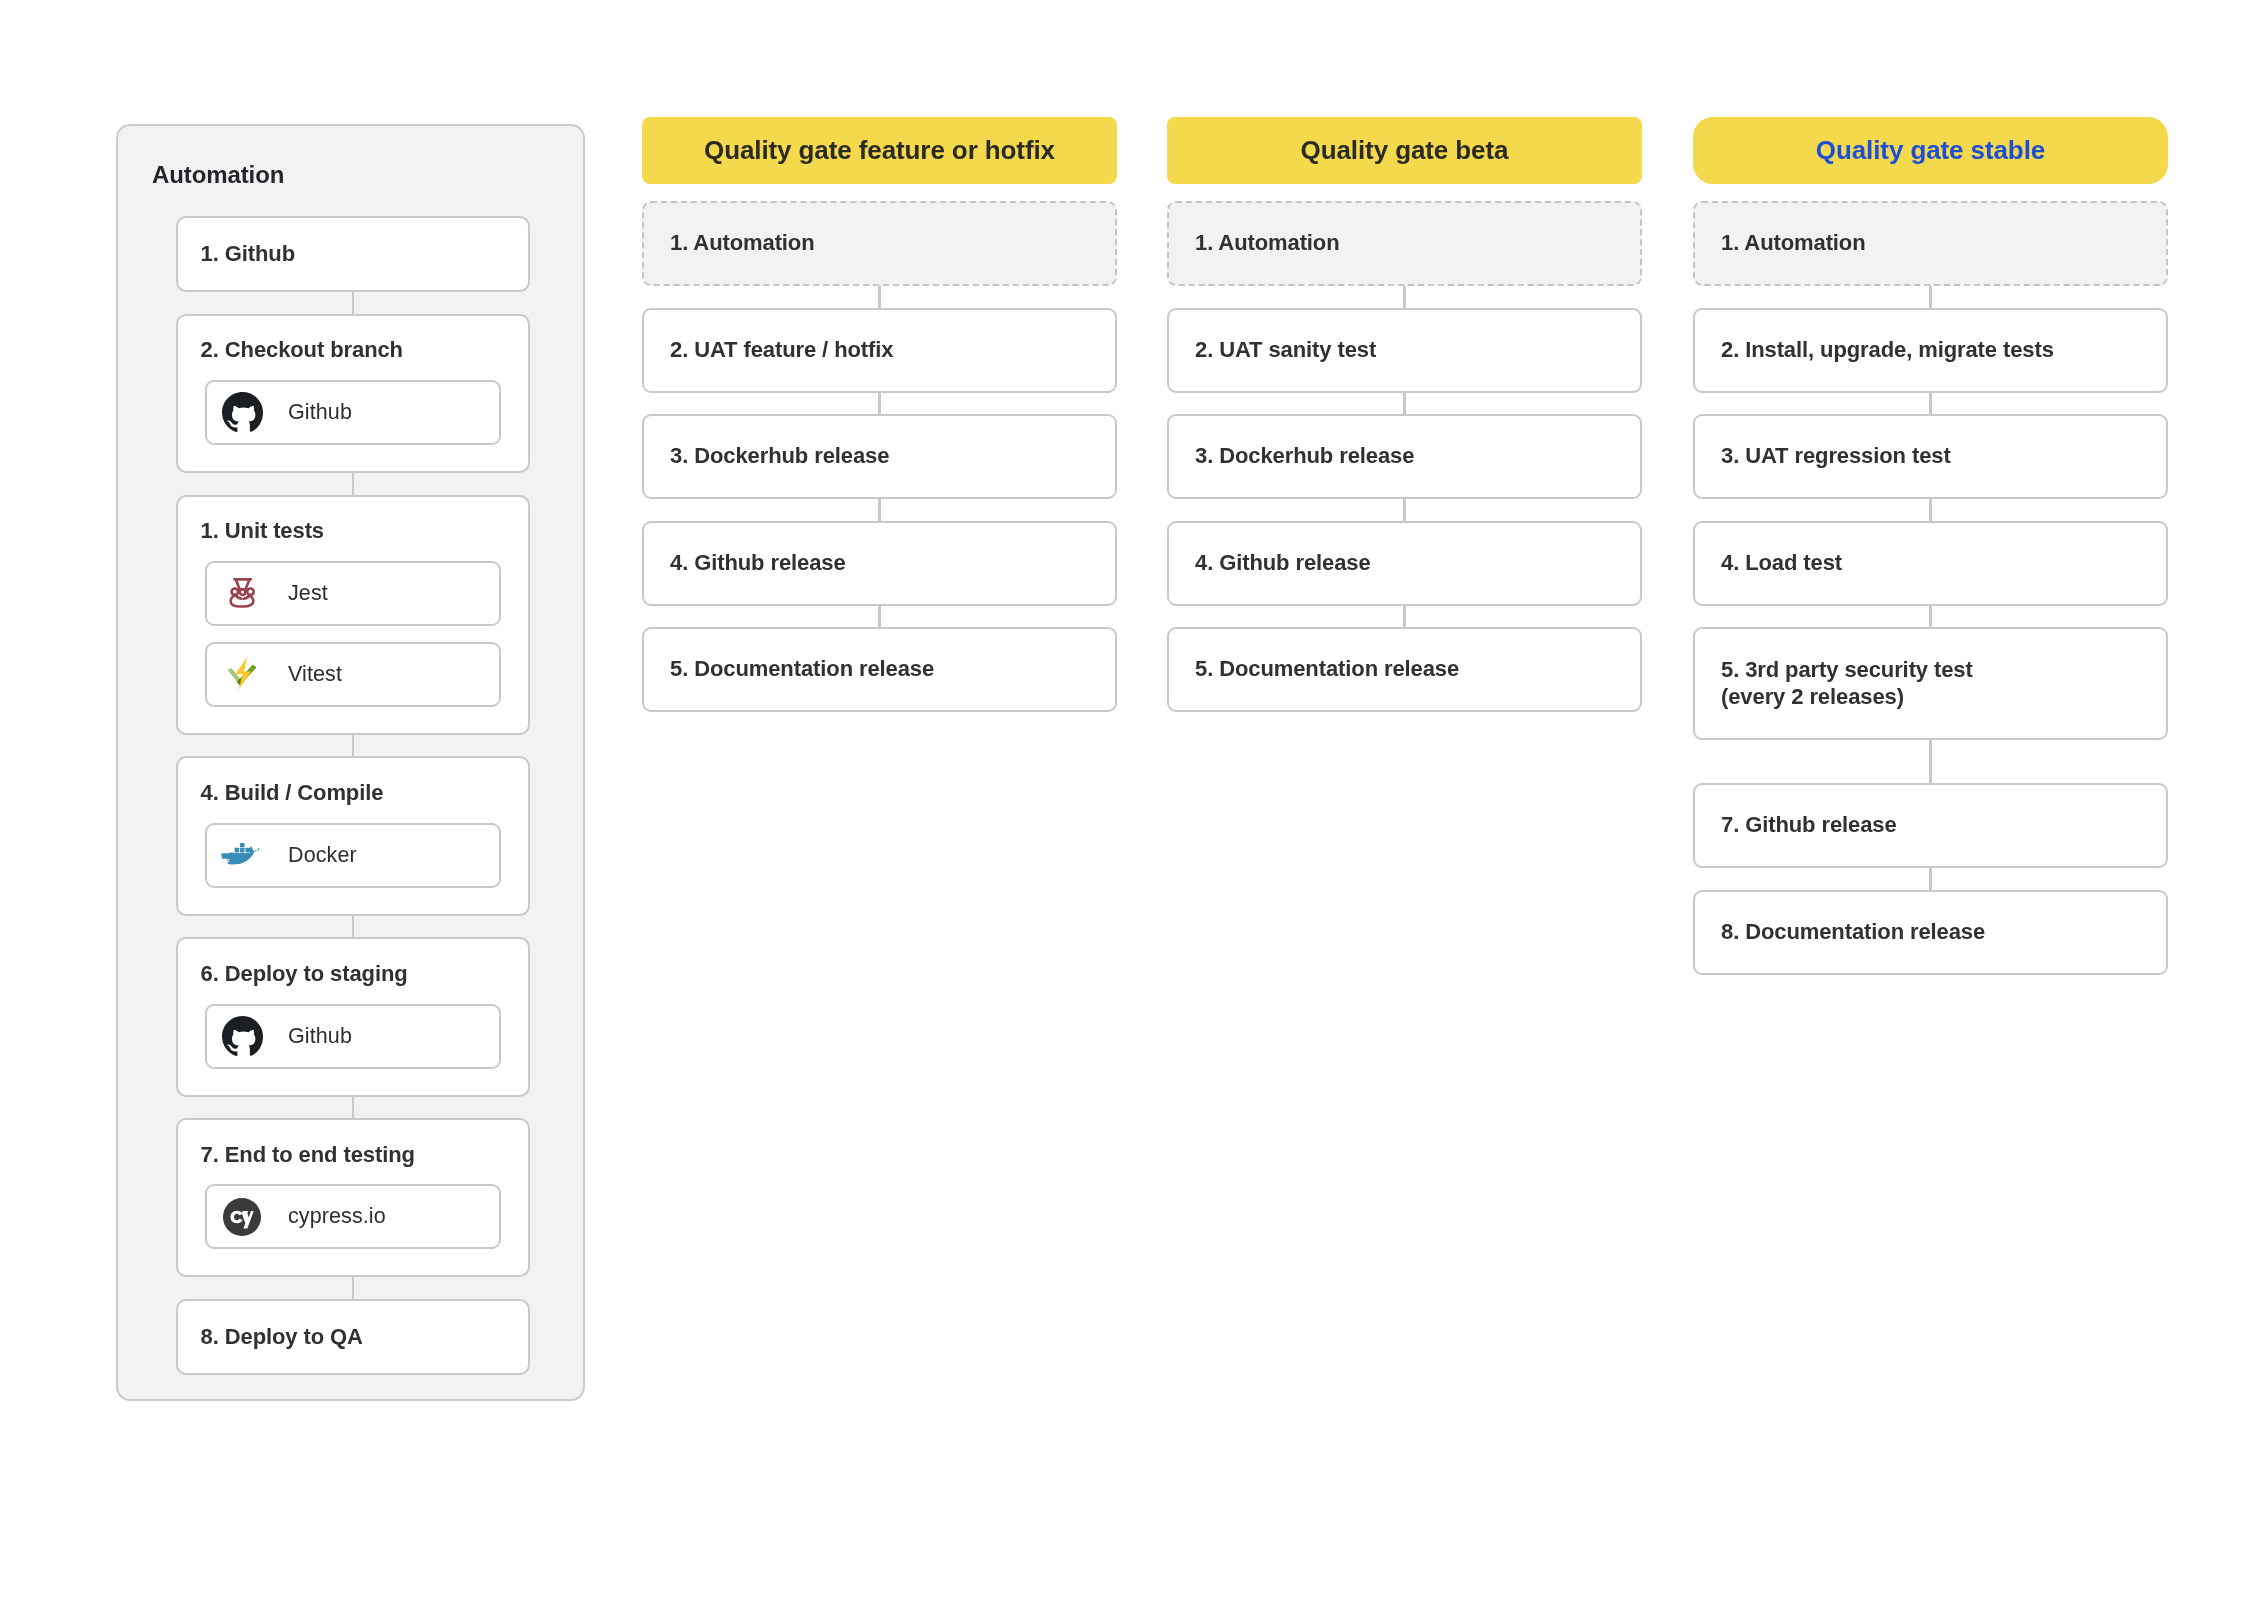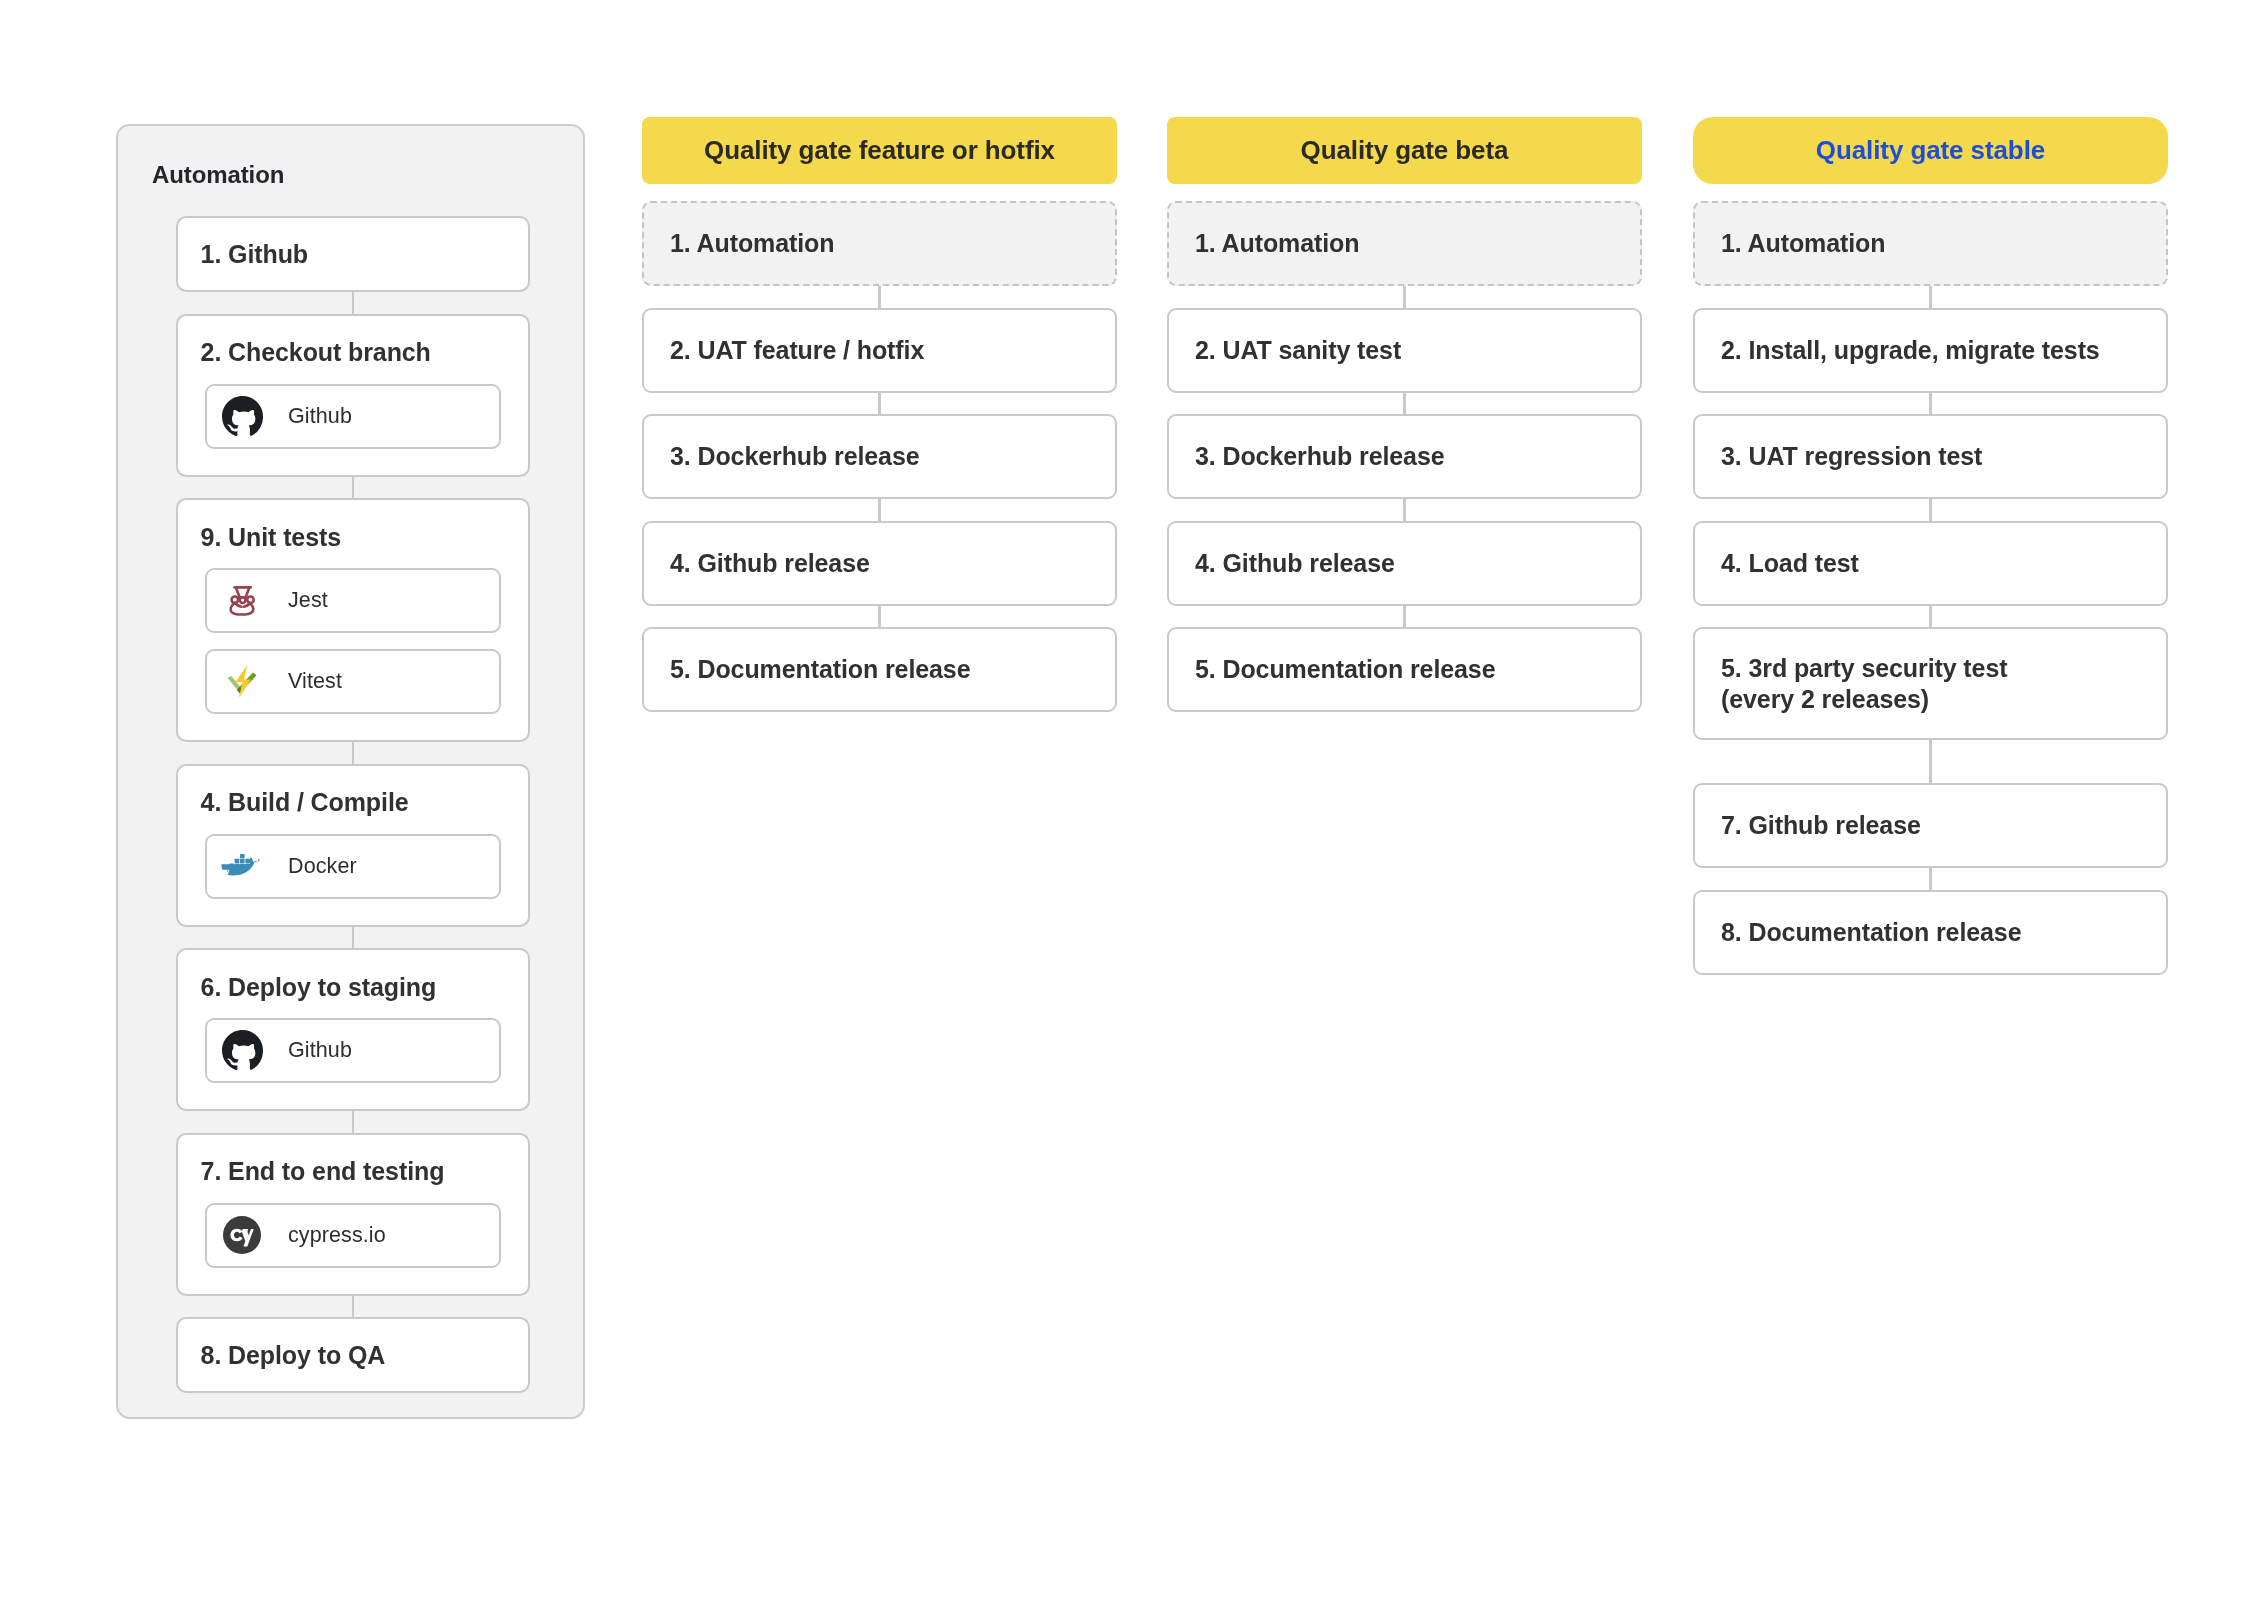--- a/index.html
+++ b/index.html
@@ -27,21 +27,21 @@
     position: relative;
     box-sizing: border-box;
     background: #ffffff;
     border: 2.8px solid #c9c9c9;
     border-radius: 10.2px;
     display: flex;
     flex-direction: column;
     justify-content: center;
   }
   .card-title {
-    font-size: 25px;
+    font-size: 22px;
     font-weight: 700;
     color: #2f3133;
     letter-spacing: -0.1px;
     line-height: 1.22;
     padding: 0 24px;
     white-space: pre-line;
   }
 
   
   .connector {
@@ -167,21 +167,21 @@
             <span class="tool-icon">
               <svg viewBox="0 0 16 16" width="41" height="41" aria-hidden="true">
                 <path fill="#1b1f23" d="M8 0C3.58 0 0 3.58 0 8c0 3.54 2.29 6.53 5.47 7.59.4.07.55-.17.55-.38 0-.19-.01-.82-.01-1.49-2.01.37-2.53-.49-2.69-.94-.09-.23-.48-.94-.82-1.13-.28-.15-.68-.52-.01-.53.63-.01 1.08.58 1.23.82.72 1.21 1.87.87 2.33.66.07-.52.28-.87.51-1.07-1.78-.2-2.65-.89-2.65-2.67 0-.51.18-1.28.59-1.73-.06-.15-.26-.78.06-1.61 0 0 .62-.2 2.04.78a7.2 7.2 0 0 1 1.86-.25c.63 0 1.27.08 1.86.25 1.42-.99 2.04-.78 2.04-.78.32.83.12 1.46.06 1.61.41.45.59 1.21.59 1.73 0 1.79-.88 2.47-2.66 2.67.28.24.53.72.53 1.45 0 1.05-.01 1.9-.01 2.16 0 .21.15.46.55.38A8.01 8.01 0 0 0 16 8c0-4.42-3.58-8-8-8z"></path>
               </svg>
             </span>
             <span class="tool-label">Github</span>
           </div>
         </div>
         <div class="connector" style="height: 21.5px;"></div>
         <div class="card lp-card with-tool">
-          <div class="card-title">9. Unit tests</div>
+          <div class="card-title">1. Unit tests</div>
           <div class="tool">
             <span class="tool-icon">
               <svg viewBox="0 0 64 64" width="40" height="40" aria-hidden="true">
                 <g fill="none" stroke="#99424f" stroke-width="4.2" stroke-linejoin="round" stroke-linecap="round">
                   <path d="M22 10h22l-6.2 16h-9.6z"></path>
                   <path d="M20 10h26"></path>
                   <circle cx="33" cy="30.5" r="4.6"></circle>
                   <circle cx="20.5" cy="30" r="5.2"></circle>
                   <circle cx="45.5" cy="30" r="5.2"></circle>
                   <path d="M20.5 35.2c-4 2.6-6.6 6.3-6.6 10.1 0 4.6 4.4 8.2 12.3 8.2h10.6c7.9 0 13.3-3.6 13.3-8.2 0-3.8-2.6-7.5-6.6-10.1"></path>

